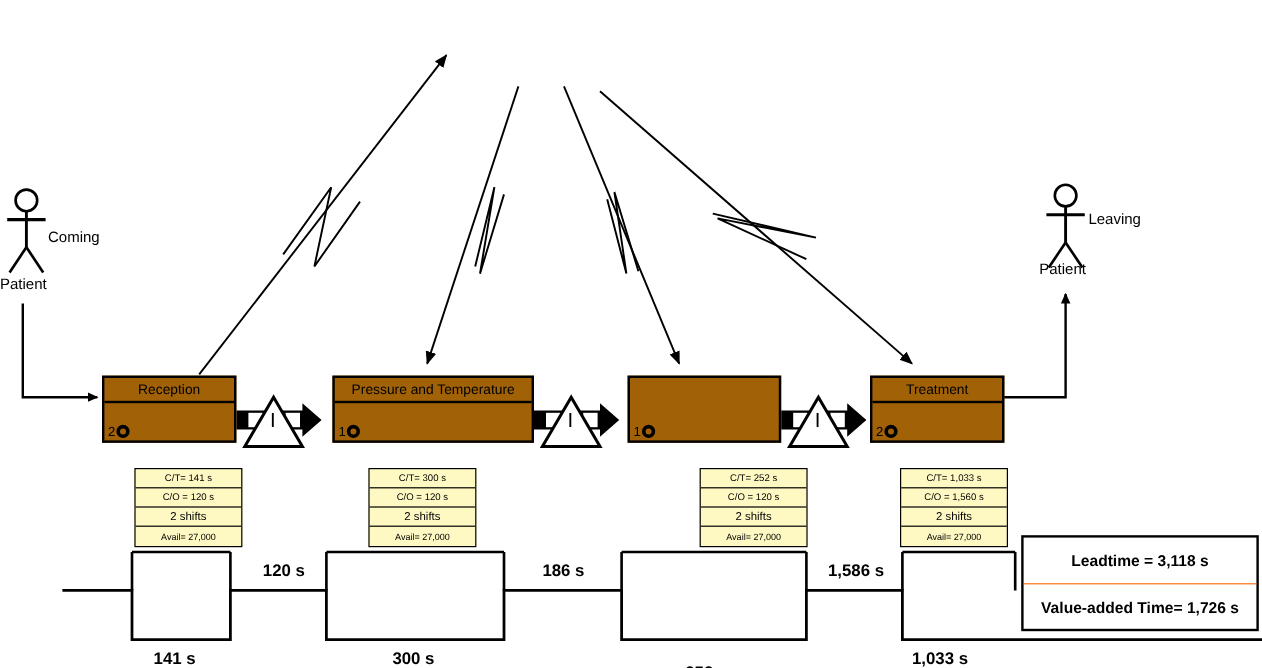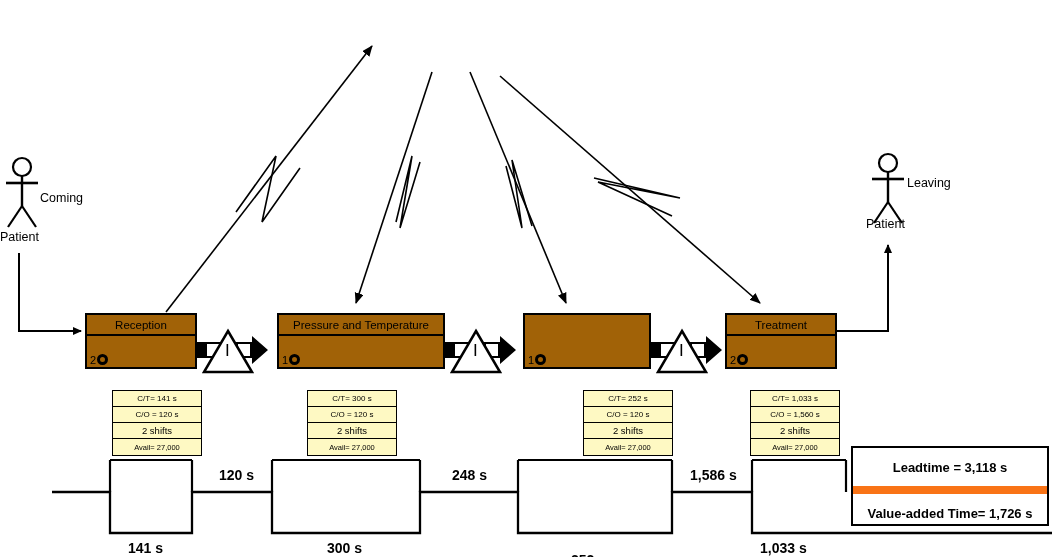--- a/index.html
+++ b/index.html
@@ -122,21 +122,21 @@
   }
   .sumbox-row {
     height: 38px;
     display: flex;
     align-items: center;
     justify-content: center;
     font-size: 13px;
     font-weight: bold;
   }
   .sumbox-row.first {
-    border-bottom: 8px solid #f97316;
+    border-bottom: 1px solid #f97316;
   }
   
   .lbl-actor { font-size: 12.5px; }
   .lbl-time  { font-size: 14px; font-weight: bold; }
 </style>
 </head>
 <body>
 
 <div id="vsm-root">
 
@@ -291,21 +291,21 @@
     <div class="databox-row">C/O = 1,560 s</div>
     <div class="databox-row shifts">2 shifts</div>
     <div class="databox-row avail">Avail= 27,000</div>
   </div>
 
   <div class="txt" style="left:225px; top:342px; font-size:17px;">I</div>
   <div class="txt" style="left:473px; top:342px; font-size:17px;">I</div>
   <div class="txt" style="left:679px; top:342px; font-size:17px;">I</div>
 
   <div class="txt lbl-time" style="left:219px; top:468px;">120 s</div>
-  <div class="txt lbl-time" style="left:452px; top:468px;">248 s</div>
+  <div class="txt lbl-time" style="left:452px; top:468px;">186 s</div>
   <div class="txt lbl-time" style="left:690px; top:468px;">1,586 s</div>
 
   <div class="txt lbl-time" style="left:128px; top:541px;">141 s</div>
   <div class="txt lbl-time" style="left:327px; top:541px;">300 s</div>
   <div class="txt lbl-time" style="left:571px; top:553px;">252 s</div>
   <div class="txt lbl-time" style="left:760px; top:541px;">1,033 s</div>
 
   <div class="sumbox">
     <div class="sumbox-row first">Leadtime = 3,118 s</div>
     <div class="sumbox-row">Value-added Time= 1,726 s</div>

